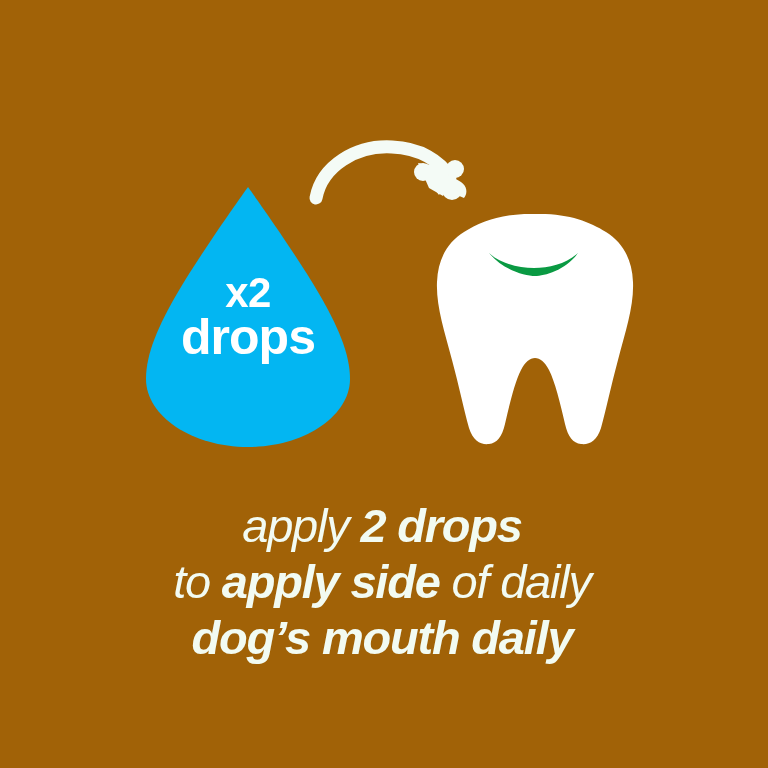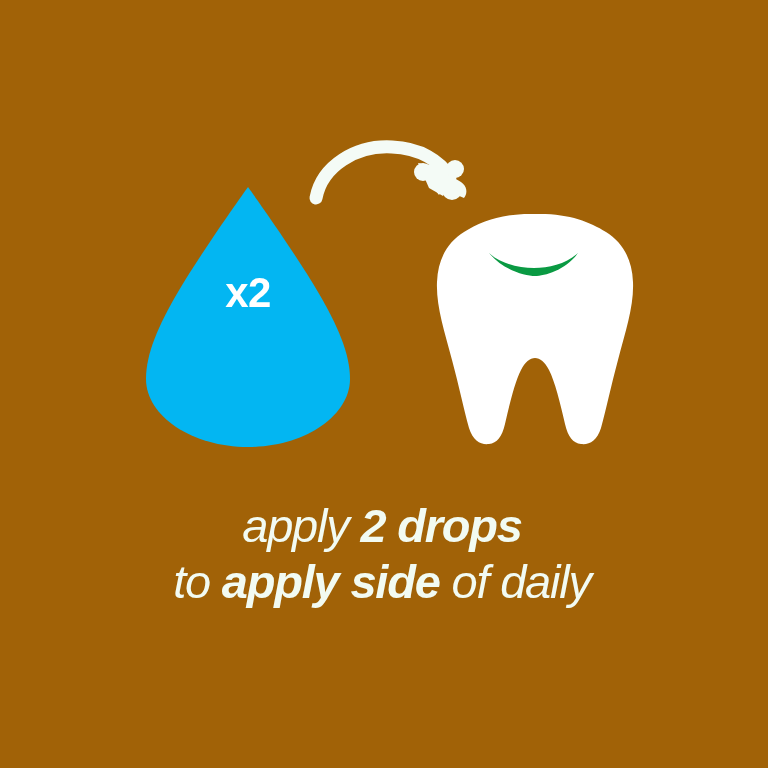--- a/index.html
+++ b/index.html
@@ -139,20 +139,22 @@
       <path id="tooth-groove" d="M489 253
                C 503 270, 525 276, 535 276
                C 545 276, 566 270, 578 253
                C 566 264, 549 268, 534 268
                C 519 268, 501 264, 489 253 Z" fill="#0a9a43"></path>
     </svg>
   </div>
 
   <div id="droplet-label">
     <span class="drop-line-1">x2</span>
+    <span class="drop-line-2">drops</span>
   </div>
 
   <div id="caption" style="color: rgb(242, 251, 242);">
       <span class="cap-line"><span class="light">apply </span><span class="strong">2 drops</span></span>
       <span class="cap-line"><span class="light">to </span><span class="strong">apply side</span><span class="light"> of daily</span></span>
+      <span class="cap-line"><span class="strong">dog’s mouth daily</span></span>
     </div>
 
 </div>
 
 </body></html>

